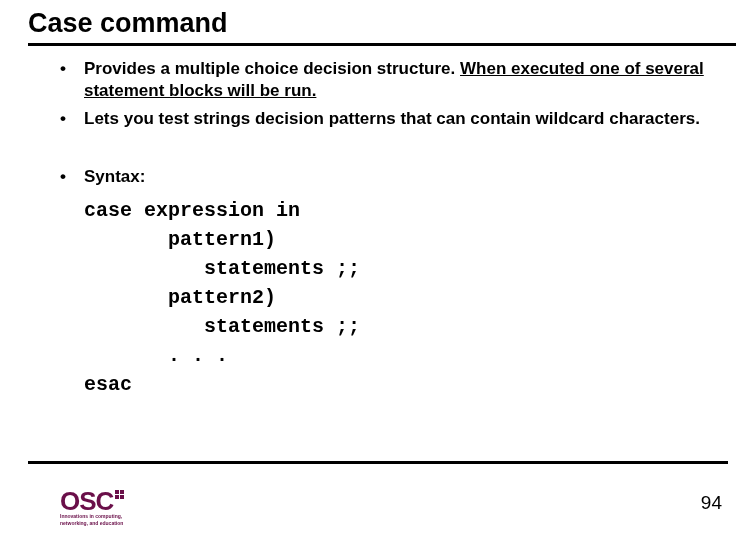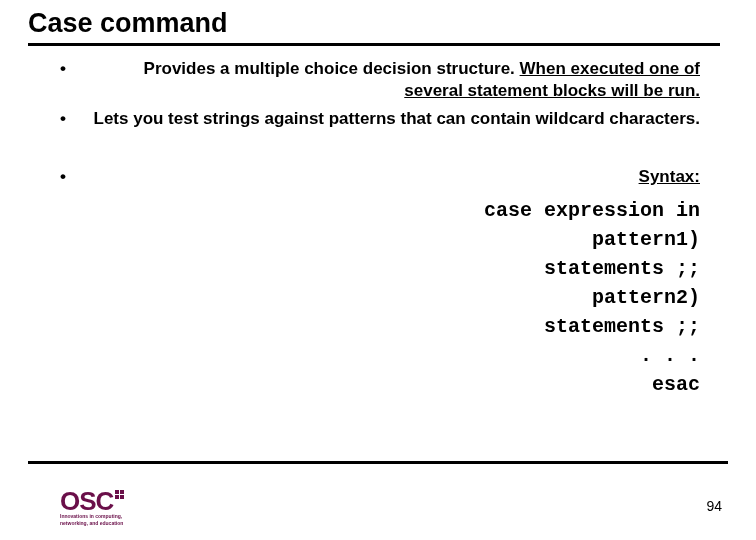--- a/index.html
+++ b/index.html
@@ -5,38 +5,37 @@
   * { margin: 0; padding: 0; box-sizing: border-box; }
   body {
     width: 756px;
     height: 540px;
     background: #ffffff;
     font-family: Arial, Helvetica, sans-serif;
     position: relative;
     overflow: hidden;
   }
   .slide {
-    padding: 8px 36px 0 28px;
+    padding: 8px 20px 0 28px;
   }
   .title {
     font-size: 27px;
     font-weight: bold;
     color: #000;
     padding-bottom: 2px;
   }
   .title-rule {
     border: none;
     border-top: 3px solid #000;
     margin-top: 2px;
     margin-bottom: 12px;
   }
   .content {
     padding-left: 28px;
     padding-right: 20px;
-    text-align: right;
   }
   ul.bullets {
     list-style: none;
   }
   ul.bullets > li {
     position: relative;
     padding-left: 28px;
     margin-bottom: 6px;
     font-size: 17px;
     font-weight: bold;
@@ -48,21 +47,20 @@
     position: absolute;
     left: 4px;
     top: 0;
     font-size: 17px;
   }
   .section-gap {
     height: 30px;
   }
   .syntax-label {
     font-weight: bold;
-    text-decoration: underline;
   }
   .under {
     text-decoration: underline;
   }
   .code-block {
     font-family: "Courier New", Courier, monospace;
     font-size: 20px;
     font-weight: bold;
     white-space: pre;
     margin-top: 8px;
@@ -113,37 +111,37 @@
     font-size: 5px;
     color: #6a0f49;
     line-height: 1.1;
     font-weight: bold;
     margin-top: 1px;
   }
   .page-num {
     position: absolute;
     right: 34px;
     bottom: 26px;
-    font-size: 14px;
+    font-size: 19px;
     color: #000;
     text-align: right;
   }
 </style>
 </head>
 <body>
 
 <div class="slide">
   <div class="title">Case command</div>
   <hr class="title-rule">
   <div class="content">
     <ul class="bullets">
       <li>
         <span>Provides a multiple choice decision structure. </span><span class="under">When executed one of several statement blocks will be run.</span>
       </li>
-      <li>Lets you test strings against patterns that can contain wildcard characters.</li>
+      <li>Lets you test strings decision patterns that can contain wildcard characters.</li>
     </ul>
     <div class="section-gap"></div>
     <ul class="bullets">
       <li>
         <span class="syntax-label">Syntax:</span>
       </li>
     </ul>
     <div class="code-block">case expression in
        pattern1)
           statements ;;

